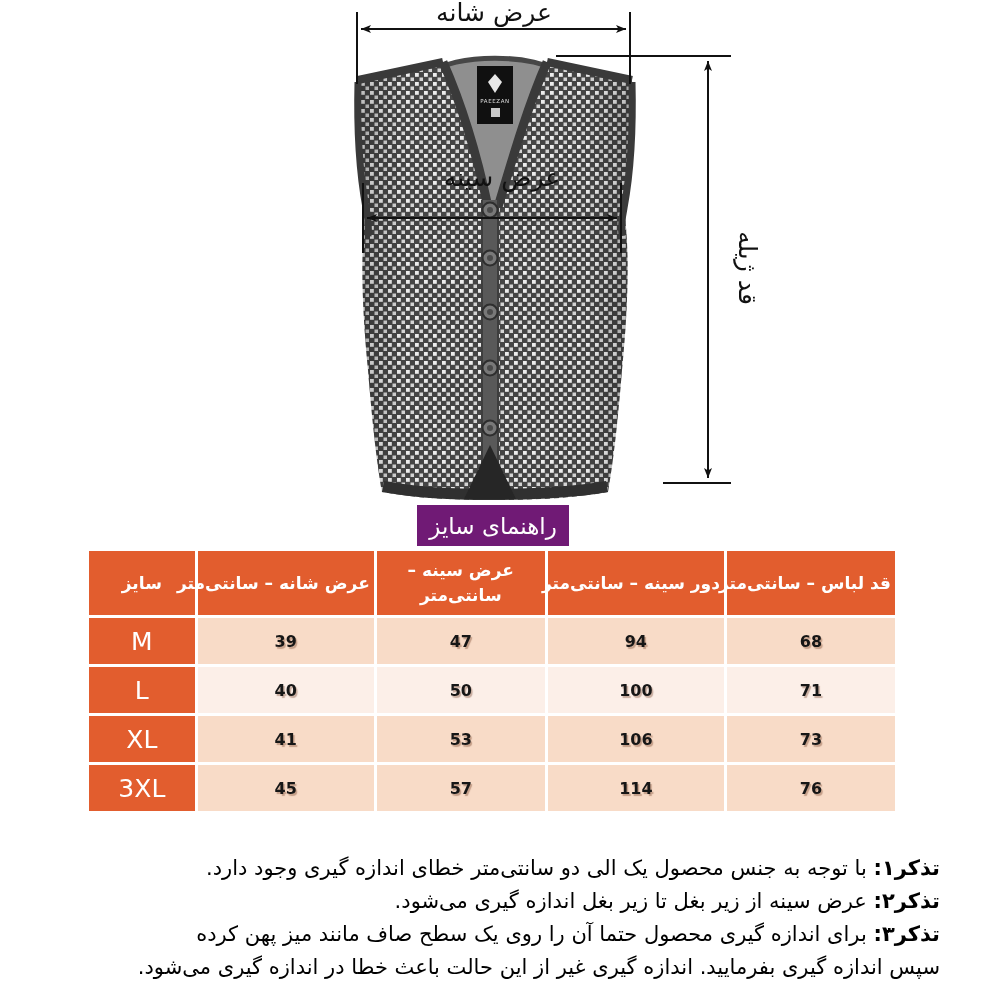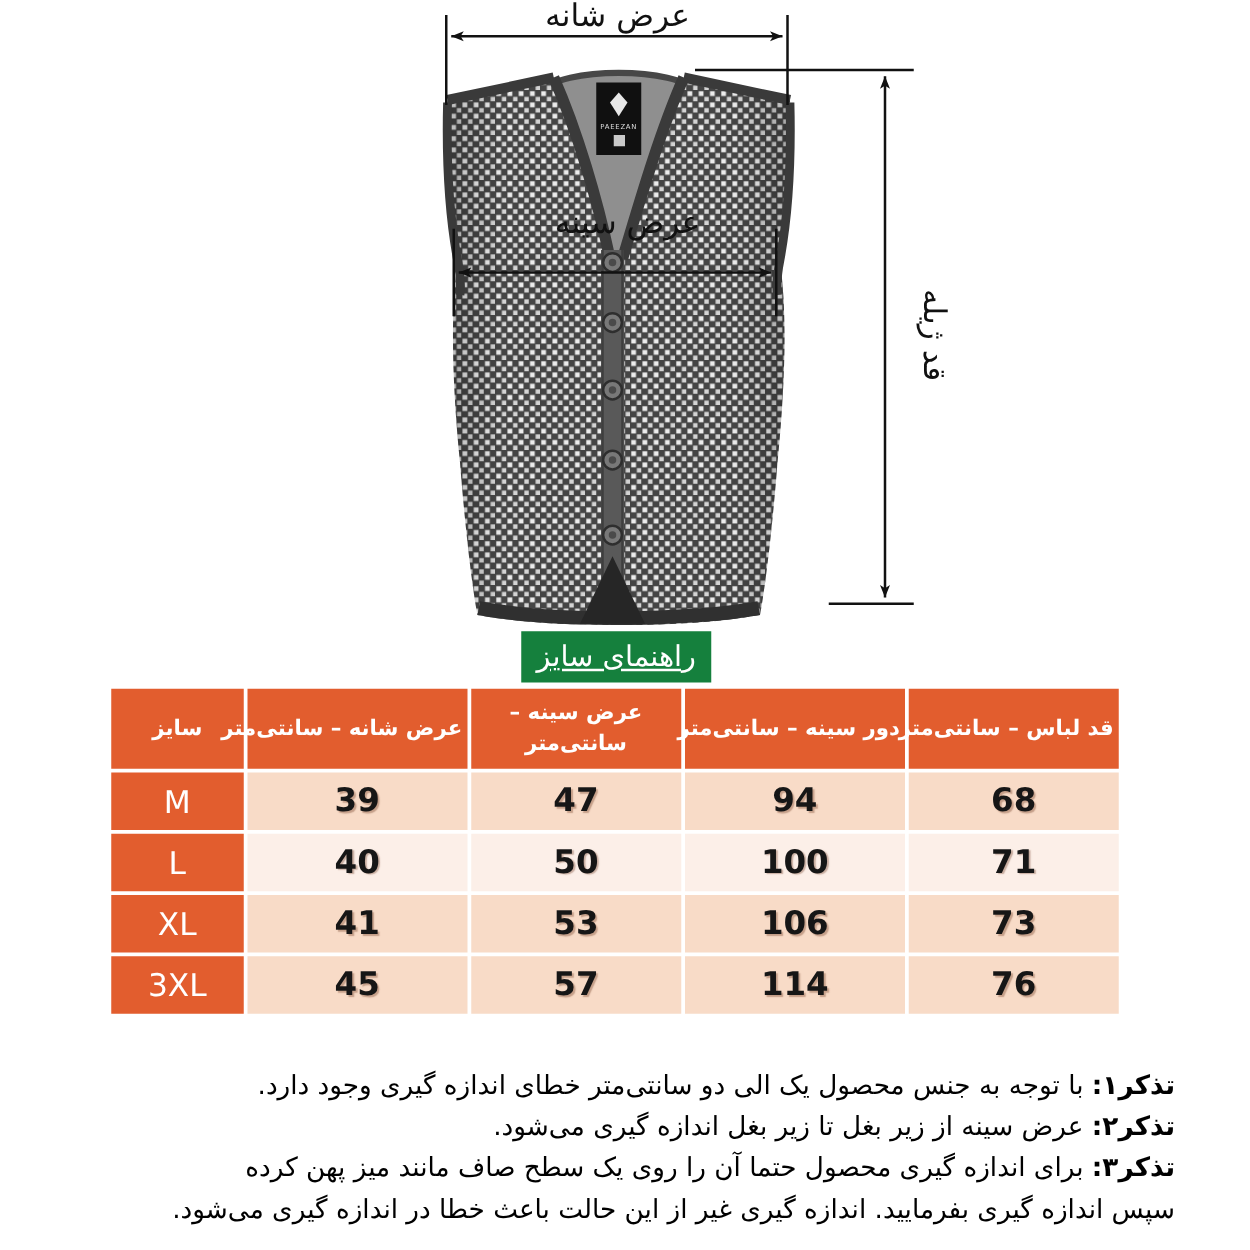--- a/index.html
+++ b/index.html
@@ -4,40 +4,40 @@
 <style>
   html,body { margin:0; padding:0; background:#ffffff; }
   .page {
     position:relative; width:1000px; height:1000px; background:#ffffff;
     font-family:"DejaVu Sans", sans-serif; overflow:hidden;
   }
   .diagram-svg { position:absolute; left:0; top:0; }
 
   .title-box {
     position:absolute; left:417px; top:505px; width:152px; height:41px;
-    background:#15803d; color:#ffffff; display:flex; align-items:center; justify-content:center;
-    font-size:23px; direction:rtl;text-decoration:underline;
+    background:#701a75; color:#ffffff; display:flex; align-items:center; justify-content:center;
+    font-size:23px; direction:rtl;
   }
 
   table.size-table {
     position:absolute; left:86px; top:548px; width:812px;
     border-collapse:separate; border-spacing:3px; table-layout:fixed; direction:ltr;
   }
   table.size-table th {
     background:#E25D2E; color:#ffffff; font-size:17px; font-weight:bold;
     height:64px; text-align:center; vertical-align:middle; direction:rtl; padding:0 4px;
   }
   th.nw { white-space:nowrap; }
   th.wrap { white-space:normal; line-height:1.5;margin-top:12px; }
   .col-size{ width:105px; } .col-a{ width:175px; } .col-b{ width:167px; }
   .col-c{ width:175px; } .col-d{ width:167px; }
   table.size-table td { height:44px; text-align:center; vertical-align:middle; }
   td.size-cell { background:#E25D2E; color:#ffffff; font-size:25px; }
   td.val {
-    font-size:26px; font-weight:bold; color:#161616;
+    font-size:16px; font-weight:bold; color:#161616;
     text-shadow:1.5px 1.5px 1px rgba(100,45,20,0.35);
   }
   tr.dark td.val { background:#F8DBC7; }
   tr.light td.val { background:#FCEFE8; }
 
   .notes {
     position:absolute; top:852px; right:60px; width:882px;
     direction:rtl; text-align:right; color:#000000;
     font-size:21px; line-height:33px;
   }

